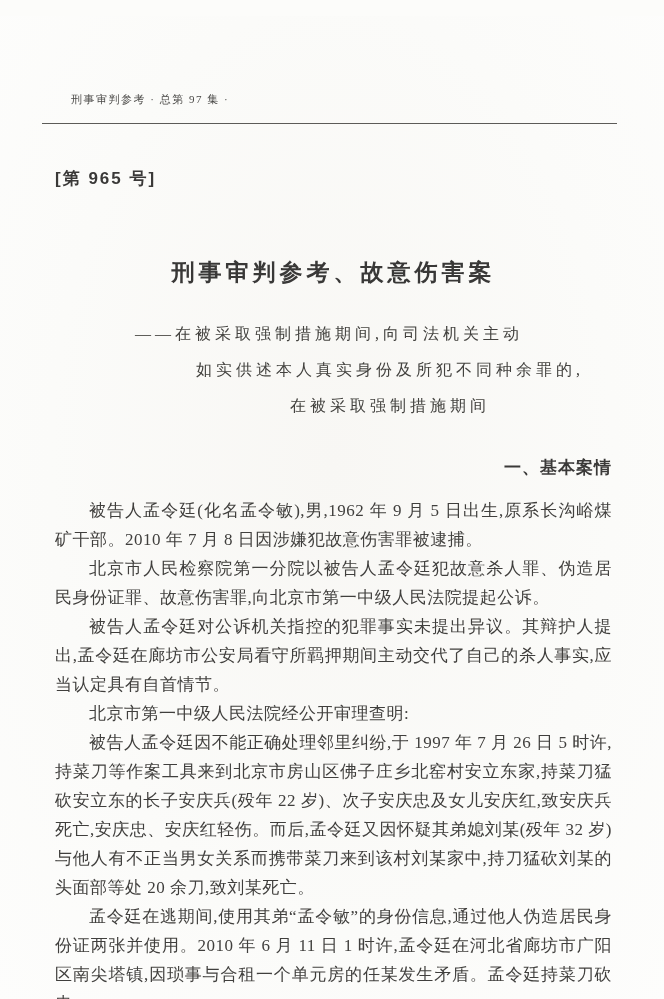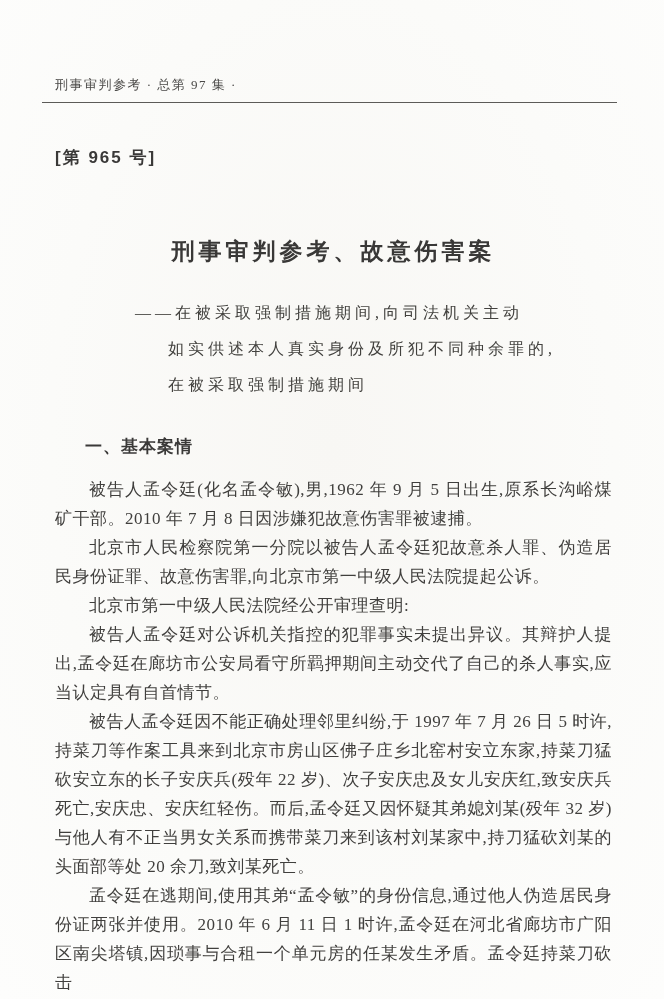--- a/index.html
+++ b/index.html
@@ -18,23 +18,23 @@
 
   .page {
     position: relative;
     width: 664px;
     height: 999px;
     padding: 0 52px 0 55px;
     background: radial-gradient(ellipse at 50% 45%, #f8f7f4 0%, #fbfbf9 60%, #fdfdfc 100%);
   }
 
   .running-header {
-    margin: 0;
+    margin: 16px;
     padding-top: 76px;
-    font-size: 13px;
+    font-size: 11px;
     letter-spacing: 1.5px;
     color: #4a4947;
   }
 
   .header-rule {
     margin-top: 8px;
     margin-left: -13px;
     margin-right: -5px;
     border: none;
     border-top: 1.5px solid #5c5b58;
@@ -67,31 +67,32 @@
   }
 
   .subtitle-line {
     font-size: 16px;
     line-height: 36px;
     letter-spacing: 4px;
     color: #43423f;
   }
 
   .subtitle-line.first { margin-left: 80px; }
-  .subtitle-line.cont  { margin-left: 113px; }
+  .subtitle-line.cont  { margin-left: 113px; text-align: center; }
 
   .section-heading {
     margin-top: 32px;
     margin-left: 30px;
     font-family: "Liberation Sans", "DejaVu Sans", sans-serif;
     font-weight: bold;
     font-size: 17px;
     line-height: 24px;
     letter-spacing: 1px;
     color: #3a3938;
+    text-align: right;
   }
 
   .body-text {
     margin-top: 16px;
   }
 
   .body-text p {
     font-size: 17px;
     line-height: 29px;
     text-align: justify;
@@ -125,21 +126,21 @@
     <div class="subtitle-line first">——在被采取强制措施期间,向司法机关主动</div>
     <div class="subtitle-line cont">如实供述本人真实身份及所犯不同种余罪的,</div>
     <div class="subtitle-line cont">在被采取强制措施期间</div>
   </div>
 
   <div class="section-heading">一、基本案情</div>
 
   <div class="body-text">
     <p>被告人孟令廷(化名孟令敏),男,1962 年 9 月 5 日出生,原系长沟峪煤矿干部。2010 年 7 月 8 日因涉嫌犯故意伤害罪被逮捕。</p>
     <p>北京市人民检察院第一分院以被告人孟令廷犯故意杀人罪、伪造居民身份证罪、故意伤害罪,向北京市第一中级人民法院提起公诉。</p>
+    <p>被告人孟令廷对公诉机关指控的犯罪事实未提出异议。其辩护人提出,孟令廷在廊坊市公安局看守所羁押期间主动交代了自己的杀人事实,应当认定具有自首情节。</p>
     <p>北京市第一中级人民法院经公开审理查明:</p>
-    <p>被告人孟令廷对公诉机关指控的犯罪事实未提出异议。其辩护人提出,孟令廷在廊坊市公安局看守所羁押期间主动交代了自己的杀人事实,应当认定具有自首情节。</p>
     <p>被告人孟令廷因不能正确处理邻里纠纷,于 1997 年 7 月 26 日 5 时许,持菜刀等作案工具来到北京市房山区佛子庄乡北窑村安立东家,持菜刀猛砍安立东的长子安庆兵(殁年 22 岁)、次子安庆忠及女儿安庆红,致安庆兵死亡,安庆忠、安庆红轻伤。而后,孟令廷又因怀疑其弟媳刘某(殁年 32 岁)与他人有不正当男女关系而携带菜刀来到该村刘某家中,持刀猛砍刘某的头面部等处 20 余刀,致刘某死亡。</p>
     <p>孟令廷在逃期间,使用其弟“孟令敏”的身份信息,通过他人伪造居民身份证两张并使用。2010 年 6 月 11 日 1 时许,孟令廷在河北省廊坊市广阳区南尖塔镇,因琐事与合租一个单元房的任某发生矛盾。孟令廷持菜刀砍击</p>
   </div>
 
   <div class="page-number">65</div>
 
 </div>
 
 </body></html>

